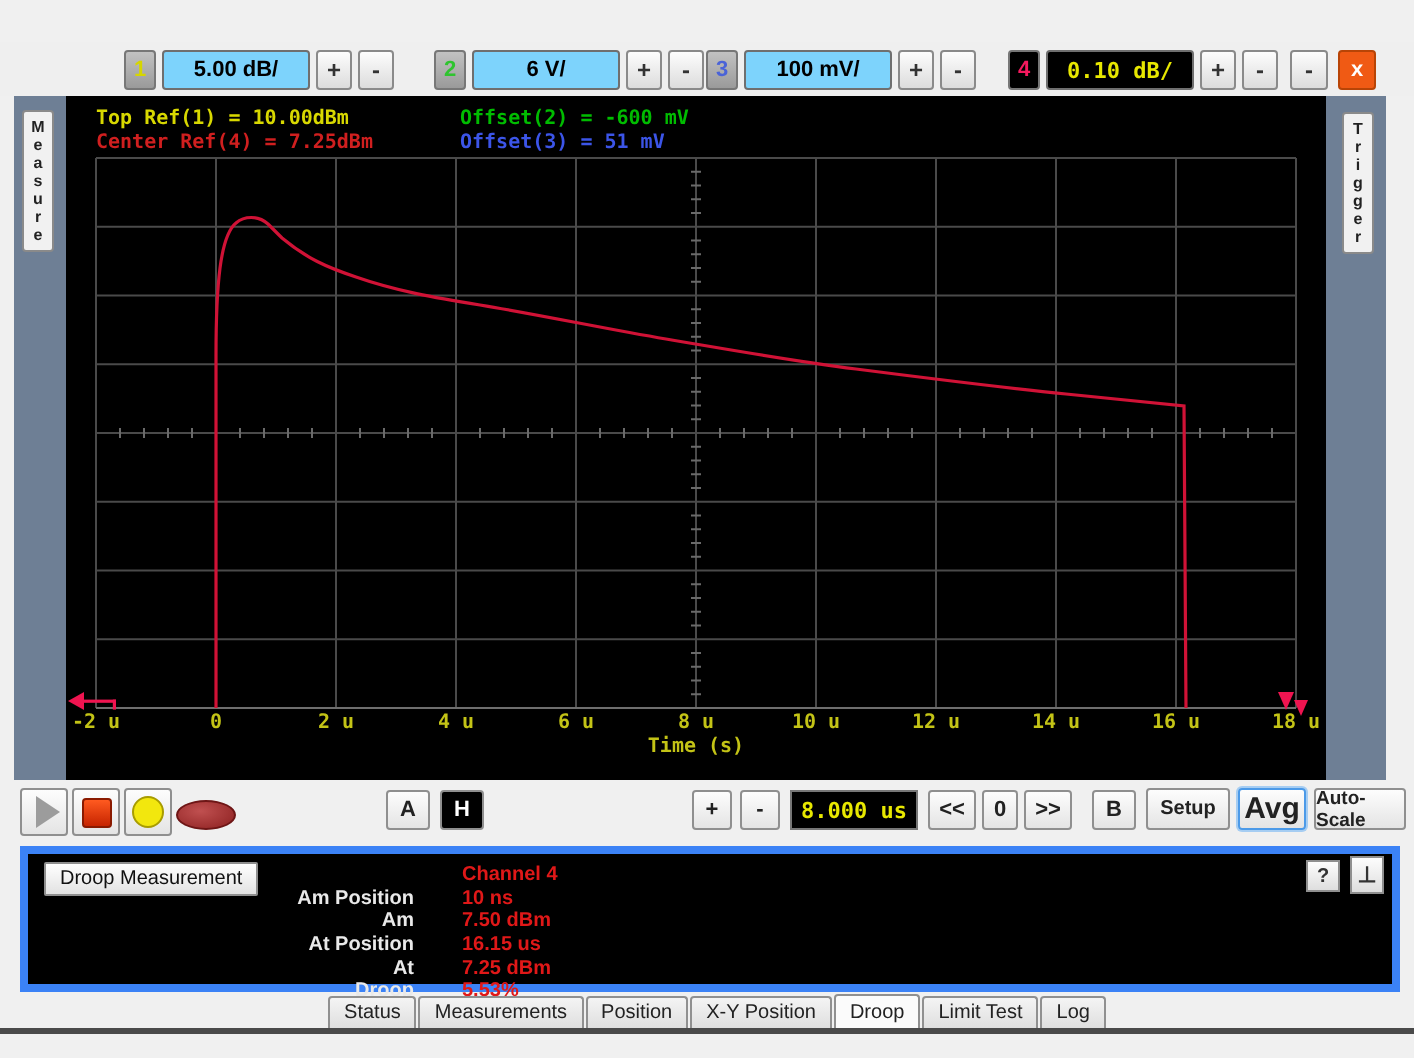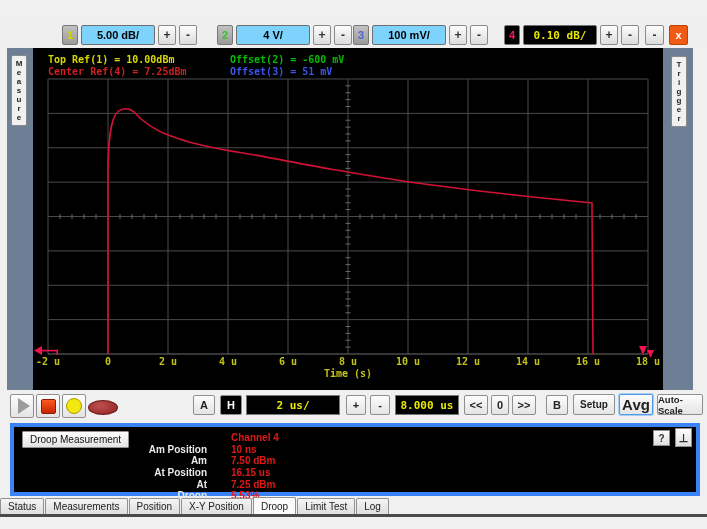--- a/index.html
+++ b/index.html
@@ -48,41 +48,41 @@
   
   .droop-panel { position:absolute; left:10px; top:423px; width:690px; height:73px; background:#000; border:4px solid #3b82f6; }
   .droop-btn { position:absolute; left:8px; top:4px; height:17px; padding:0 7px; border:1px solid #8f8f8f; background:linear-gradient(#ffffff,#e2e2e2); font-size:10px; color:#111; display:flex; align-items:center; border-radius:1px; }
   .mini-btn { position:absolute; width:17px; height:16px; border:1px solid #8f8f8f; background:linear-gradient(#fdfdfd,#dedede); font-size:10px; font-weight:bold; color:#333; display:flex; align-items:center; justify-content:center; }
   .pin-glyph { font-size:11px; line-height:10px; }
   .resgrid { position:absolute; left:0; top:5px; width:100%; }
   .resrow { display:flex; height:11.6px; align-items:center; }
   .resrow .lbl { display:inline-block; width:193px; text-align:right; font-size:10px; font-weight:bold; color:#e9e9e9; }
   .resrow .val { display:inline-block; margin-left:24px; font-size:10px; font-weight:bold; color:#e01818; }
   
-  .tabsbar { position:absolute; left:0; top:496px; width:707px; height:18px; display:flex; align-items:flex-end; gap:1px; }
+  .tabsbar { position:absolute; left:0; top:496px; width:707px; height:18px; display:flex; align-items:flex-end; padding-left:10px; gap:1px;justify-content:center; }
   .tab { height:16px; padding:0 7px; border:1px solid #909090; border-bottom:none; background:linear-gradient(#f4f4f4,#dfdfdf); font-size:10px; color:#222; display:flex; align-items:center; cursor:pointer; border-radius:2px 2px 0 0; }
   .tab.active { background:#fbfbfb; height:17px; }
   .divider { position:absolute; left:0; top:514px; width:707px; height:3px; background:#4a4a4a; }
 </style>
 </head>
 <body>
 
 <div class="window">
 
 
   <div class="chanbar">
     <div class="chgroup" style="left:62px">
       <div class="ch-num" style="color: rgb(214, 214, 0);">1</div>
       <div class="ch-disp">5.00 dB/</div>
       <div class="sqbtn">+</div>
       <div class="sqbtn">-</div>
     </div>
     <div class="chgroup" style="left:217px">
       <div class="ch-num" style="color: rgb(47, 196, 47);">2</div>
-      <div class="ch-disp">4 V/</div>
+      <div class="ch-disp">6 V/</div>
       <div class="sqbtn">+</div>
       <div class="sqbtn">-</div>
     </div>
     <div class="chgroup" style="left:353px">
       <div class="ch-num" style="color: rgb(74, 99, 216);">3</div>
       <div class="ch-disp">100 mV/</div>
       <div class="sqbtn">+</div>
       <div class="sqbtn">-</div>
     </div>
     <div class="chgroup" style="left:504px">
@@ -261,21 +261,20 @@
       </div>
     <div class="cbtn run-btn" style="left:36px">
         <div class="stop-sq"></div>
       </div>
     <div class="cbtn run-btn" style="left:62px">
         <div class="yellow-c"></div>
       </div>
     <div class="led"></div>
     <div class="cbtn" style="left:193px; width:22px; height:20px; top:5px;">A</div>
     <div class="cbtn hbtn" style="left:220px; width:22px; height:20px; top:5px;">H</div>
-    <div class="blackdisp" style="left:246px; width:94px;">2 us/</div>
     <div class="cbtn" style="left:346px; width:20px; height:20px; top:5px;">+</div>
     <div class="cbtn" style="left:370px; width:20px; height:20px; top:5px;">-</div>
     <div class="blackdisp" style="left:395px; width:64px;">8.000 us</div>
     <div class="cbtn" style="left:464px; width:24px; height:20px; top:5px;">&lt;&lt;</div>
     <div class="cbtn" style="left:491px; width:18px; height:20px; top:5px;">0</div>
     <div class="cbtn" style="left:512px; width:24px; height:20px; top:5px;">&gt;&gt;</div>
     <div class="cbtn" style="left:546px; width:22px; height:20px; top:5px;">B</div>
     <div class="cbtn" style="left:573px; width:42px; height:21px; top:4px; font-size:10px;">Setup</div>
     <div class="cbtn focus-blue" style="left:619px; width:34px; height:21px; top:4px; font-size:15px;">Avg</div>
     <div class="cbtn" style="left:657px; width:46px; height:21px; top:4px; font-size:9.5px;">Auto-Scale</div>

